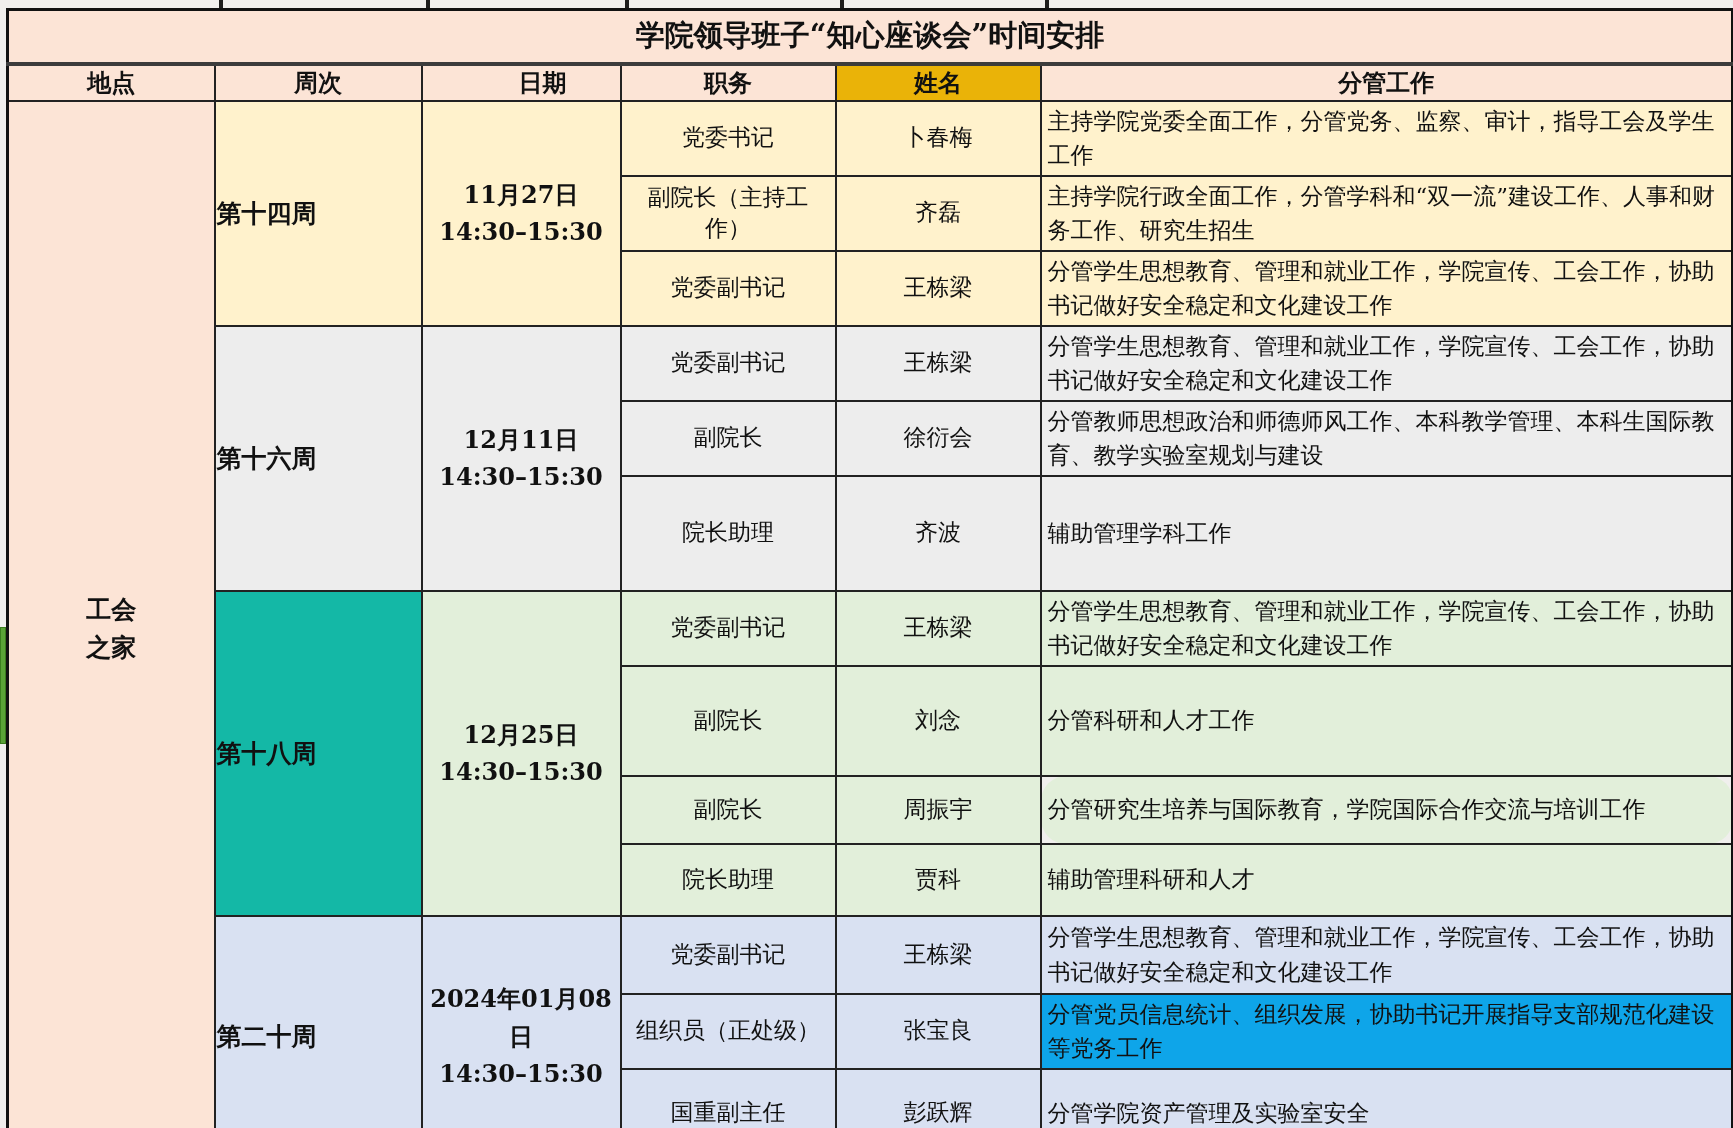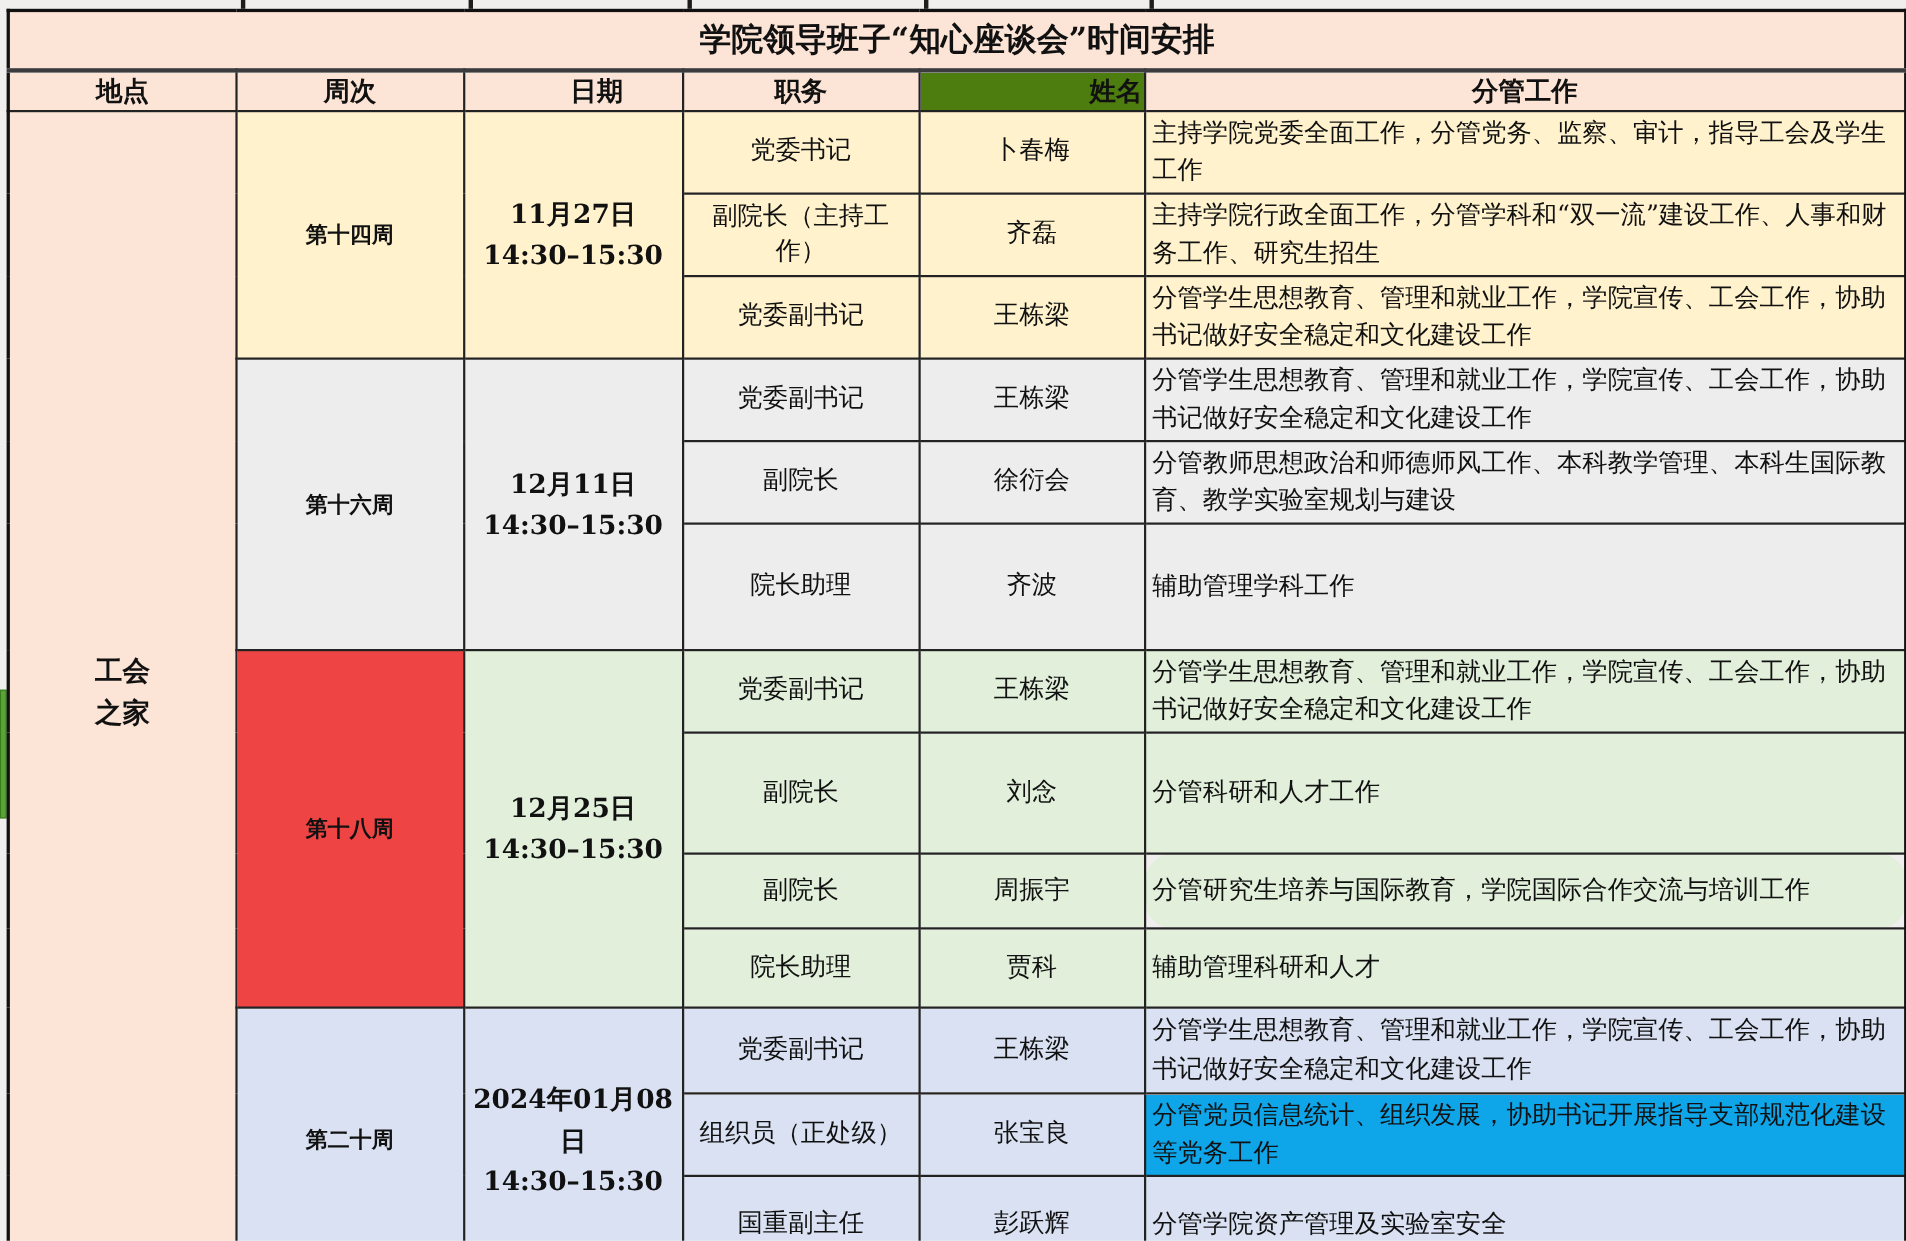--- a/index.html
+++ b/index.html
@@ -33,22 +33,22 @@
   .hdr{
     text-align:center;vertical-align:middle;
     font-size:24px;font-weight:bold;
     border-top:4px solid #3c3c3c;
   }
   .loc{
     text-align:center;vertical-align:middle;
     font-size:25px;font-weight:bold;line-height:1.5;
   }
   .week{
-    text-align:center;vertical-align:middle;
-    font-size:20px;font-weight:bold;
+    vertical-align:middle;
+    font-size:25px;font-weight:bold;
   }
   .date{
     text-align:center;vertical-align:middle;
     font-size:24px;font-weight:bold;line-height:1.55;
   }
   .pos,.name{
     text-align:center;vertical-align:middle;
     font-size:23px;line-height:1.35;
     padding:2px 6px;
   }
@@ -84,21 +84,21 @@
     <tbody>
         <tr style="height:54px">
       <td class="title-cell" colspan="6" style="background-color: rgb(252, 228, 214);">学院领导班子“知心座谈会”时间安排</td>
     </tr>
 
     <tr style="height:34px">
       <td class="hdr" style="background-color: rgb(252, 228, 214);">地点</td>
       <td class="hdr" style="background-color: rgb(252, 228, 214);">周次</td>
       <td class="hdr" style="background-color: rgb(252, 228, 214); padding-left: 44px;">日期</td>
       <td class="hdr" style="background-color: rgb(252, 228, 214);">职务</td>
-      <td class="hdr" style="background-color: #4d7c0f; text-align: right;">姓名</td>
+      <td class="hdr" style="background-color: #eab308;">姓名</td>
       <td class="hdr" style="background-color: rgb(252, 228, 214);">分管工作</td>
     </tr>
 
     <tr style="height:70px">
       <td class="loc" rowspan="13" style="background-color: rgb(252, 228, 214);">
         <span>工会</span><br>
         <span>之家</span>
       </td>
       <td class="week" rowspan="3" style="background-color: rgb(255, 242, 204);">第十四周</td>
       <td class="date" rowspan="3" style="background-color: rgb(255, 242, 204);">
@@ -135,21 +135,21 @@
       <td class="name" style="background-color: rgb(237, 237, 237);">徐衍会</td>
       <td class="duty" style="background-color: rgb(237, 237, 237);">分管教师思想政治和师德师风工作、本科教学管理、本科生国际教育、教学实验室规划与建设</td>
     </tr>
     <tr style="height:115px">
       <td class="pos" style="background-color: rgb(237, 237, 237);">院长助理</td>
       <td class="name" style="background-color: rgb(237, 237, 237);">齐波</td>
       <td class="duty" style="background-color: rgb(237, 237, 237);">辅助管理学科工作</td>
     </tr>
 
     <tr style="height:74px">
-      <td class="week" rowspan="4" style="background-color: #ef4444;">第十八周</td>
+      <td class="week" rowspan="4" style="background-color: #14b8a6;">第十八周</td>
       <td class="date" rowspan="4" style="background-color: rgb(226, 239, 218);">
         <span>12月25日</span><br>
         <span>14:30–15:30</span>
       </td>
       <td class="pos" style="background-color: rgb(226, 239, 218);">党委副书记</td>
       <td class="name" style="background-color: rgb(226, 239, 218);">王栋梁</td>
       <td class="duty" style="background-color: rgb(226, 239, 218);">分管学生思想教育、管理和就业工作，学院宣传、工会工作，协助书记做好安全稳定和文化建设工作</td>
     </tr>
     <tr style="height:110px">
       <td class="pos" style="background-color: rgb(226, 239, 218);">副院长</td>

